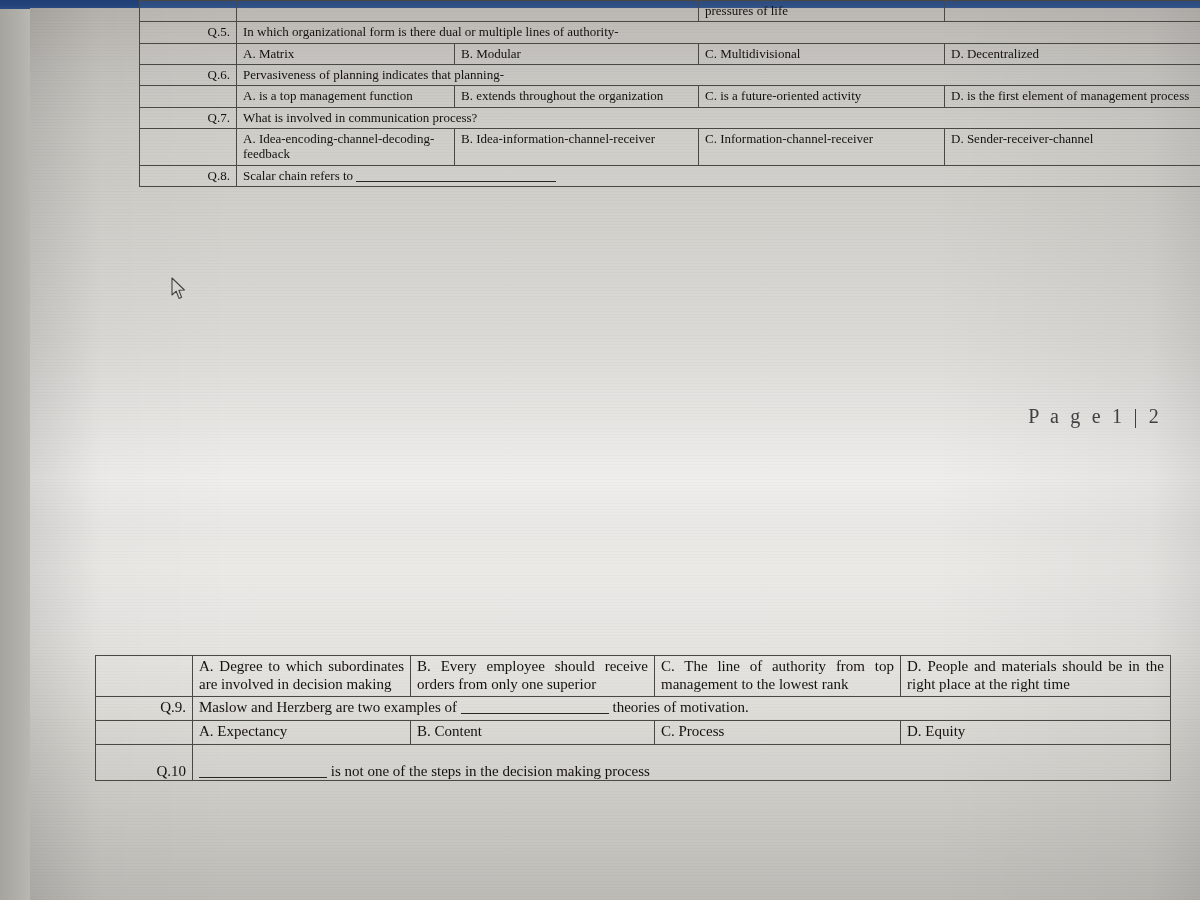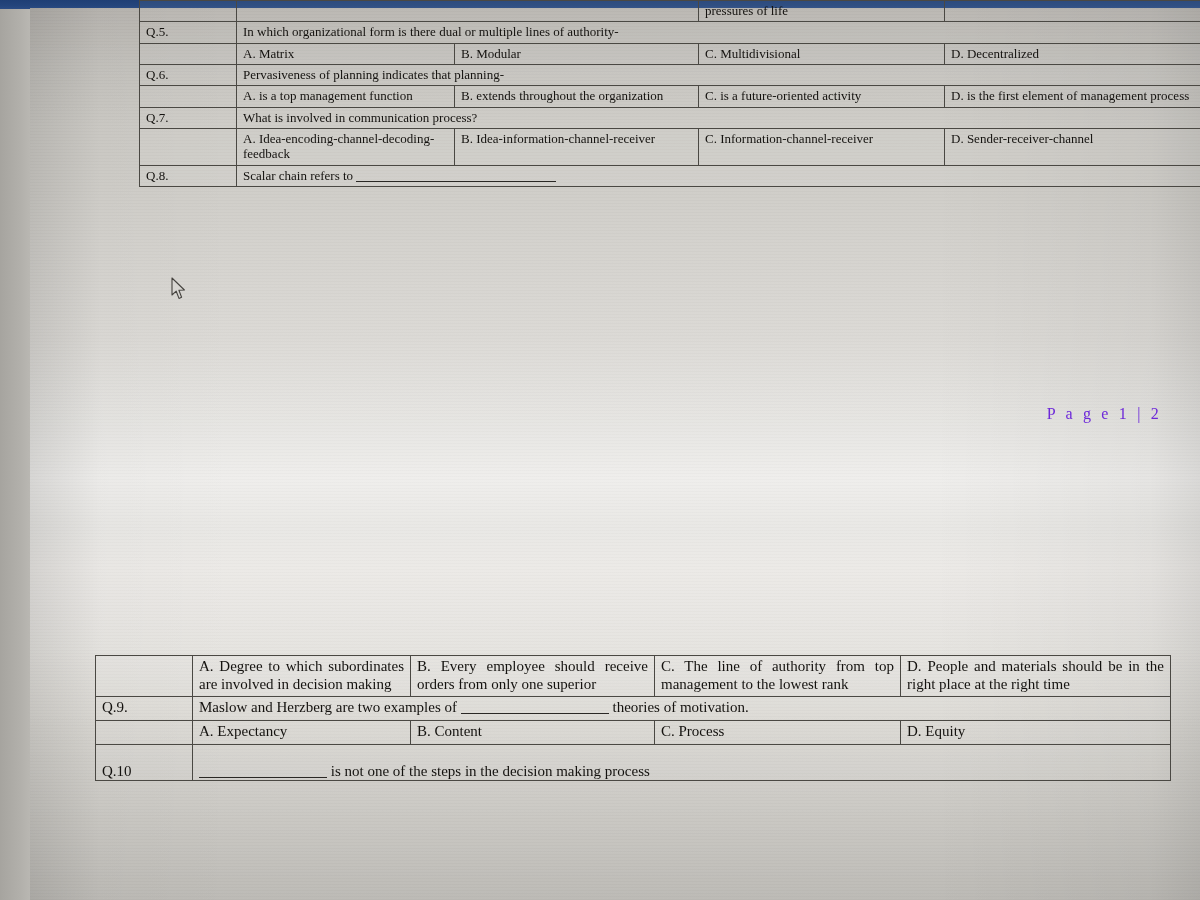--- a/index.html
+++ b/index.html
@@ -45,21 +45,21 @@
     color:#14120f;
   }
   .qtable td{
     border:1px solid #4a4843;
     padding:2px 6px 3px 6px;
     vertical-align:top;
     line-height:1.18;
     background:rgba(255,255,255,0.06);
   }
   .qno{
-    text-align:left;
+    text-align:right;
     white-space:nowrap;
   }
 
   
   #table-top{
     left:95px;top:0px;width:1075px;
     font-size:13px;
     margin-left:44px;
   }
   #table-top .c-no{width:97px;}
@@ -87,22 +87,22 @@
     border-bottom:1.6px solid #2a2825;
     vertical-align:-2px;
   }
   .bl-short{width:148px;}
   .bl-med{width:128px;}
   .bl-long{width:200px;}
 
   
   #page-footer{
     position:absolute;right:38px;top:405px;
-    font-size:16px;letter-spacing:3.2px;
-    color:#6d28d9;
+    font-size:20px;letter-spacing:3.2px;
+    color:#404040;
     font-family:"Liberation Serif","DejaVu Serif",serif;
   }
 
   
   #mouse-cursor{
     position:absolute;left:170px;top:277px;width:18px;height:24px;
     pointer-events:none;
   }
 
   

